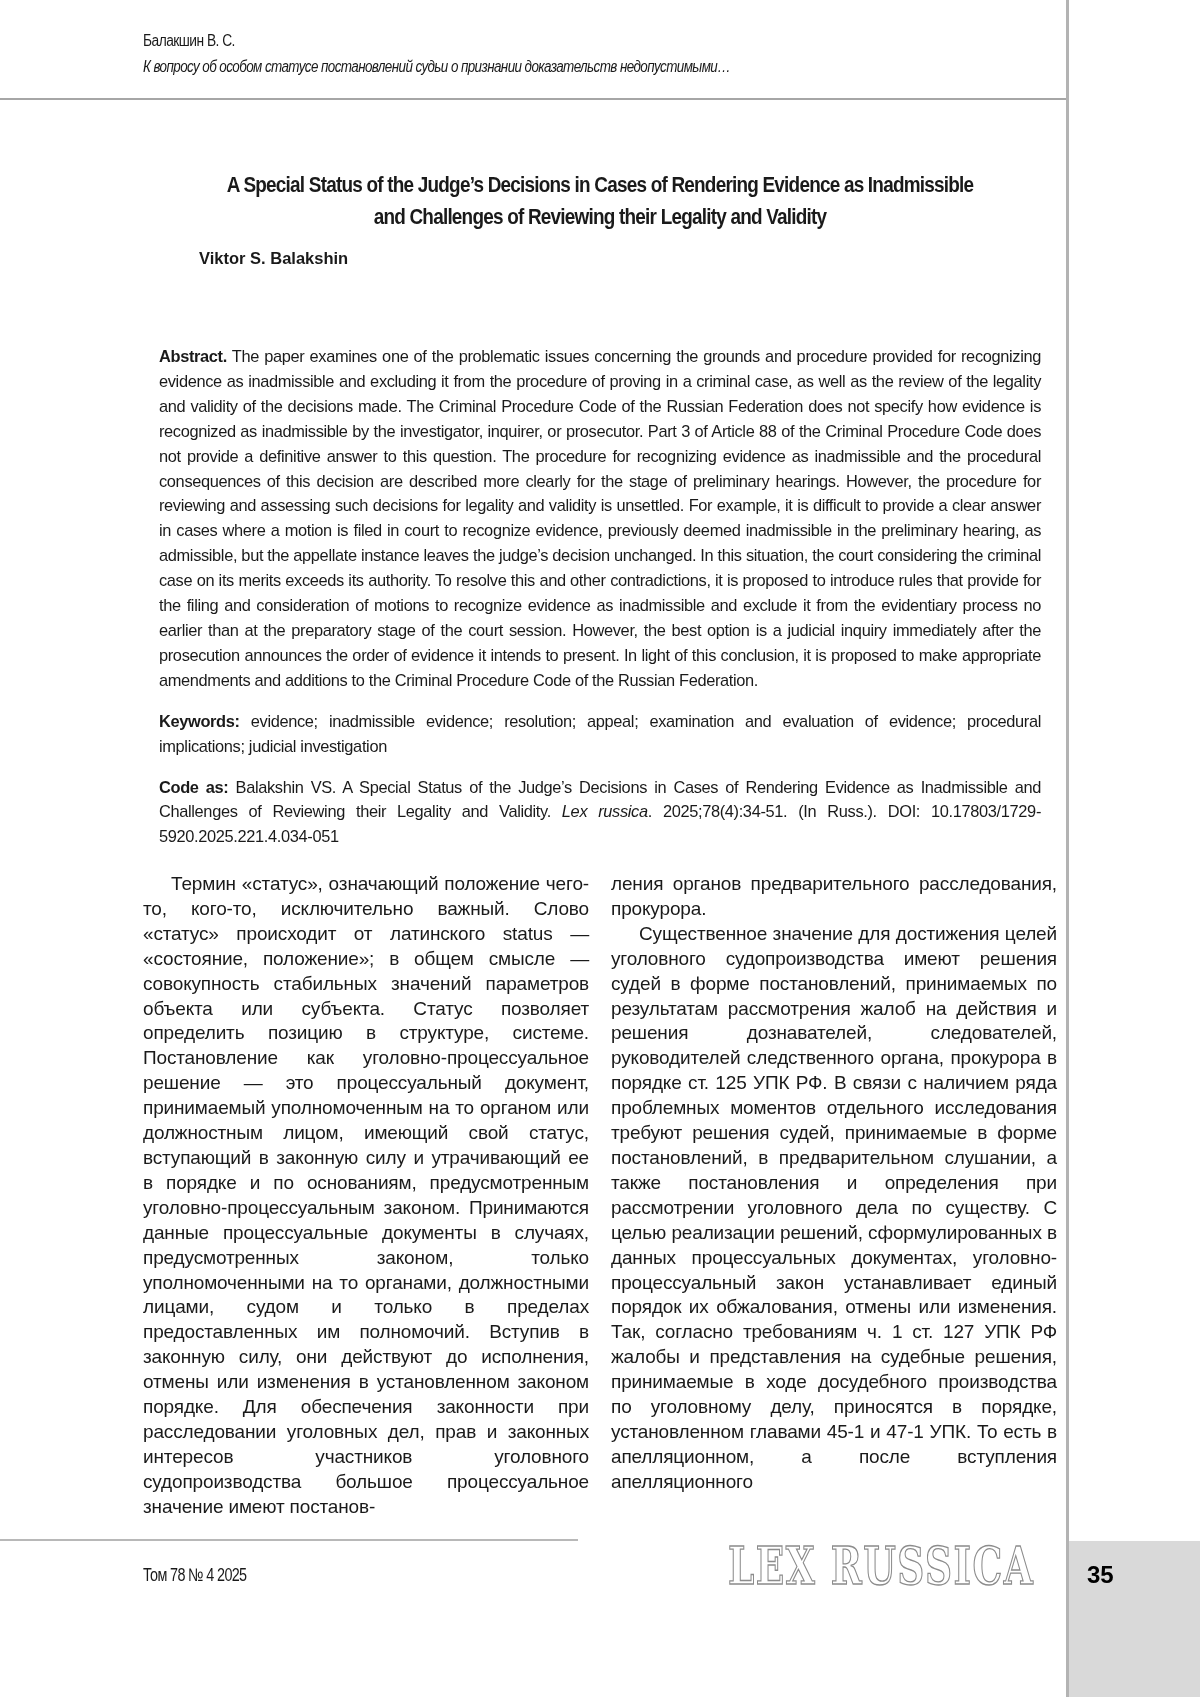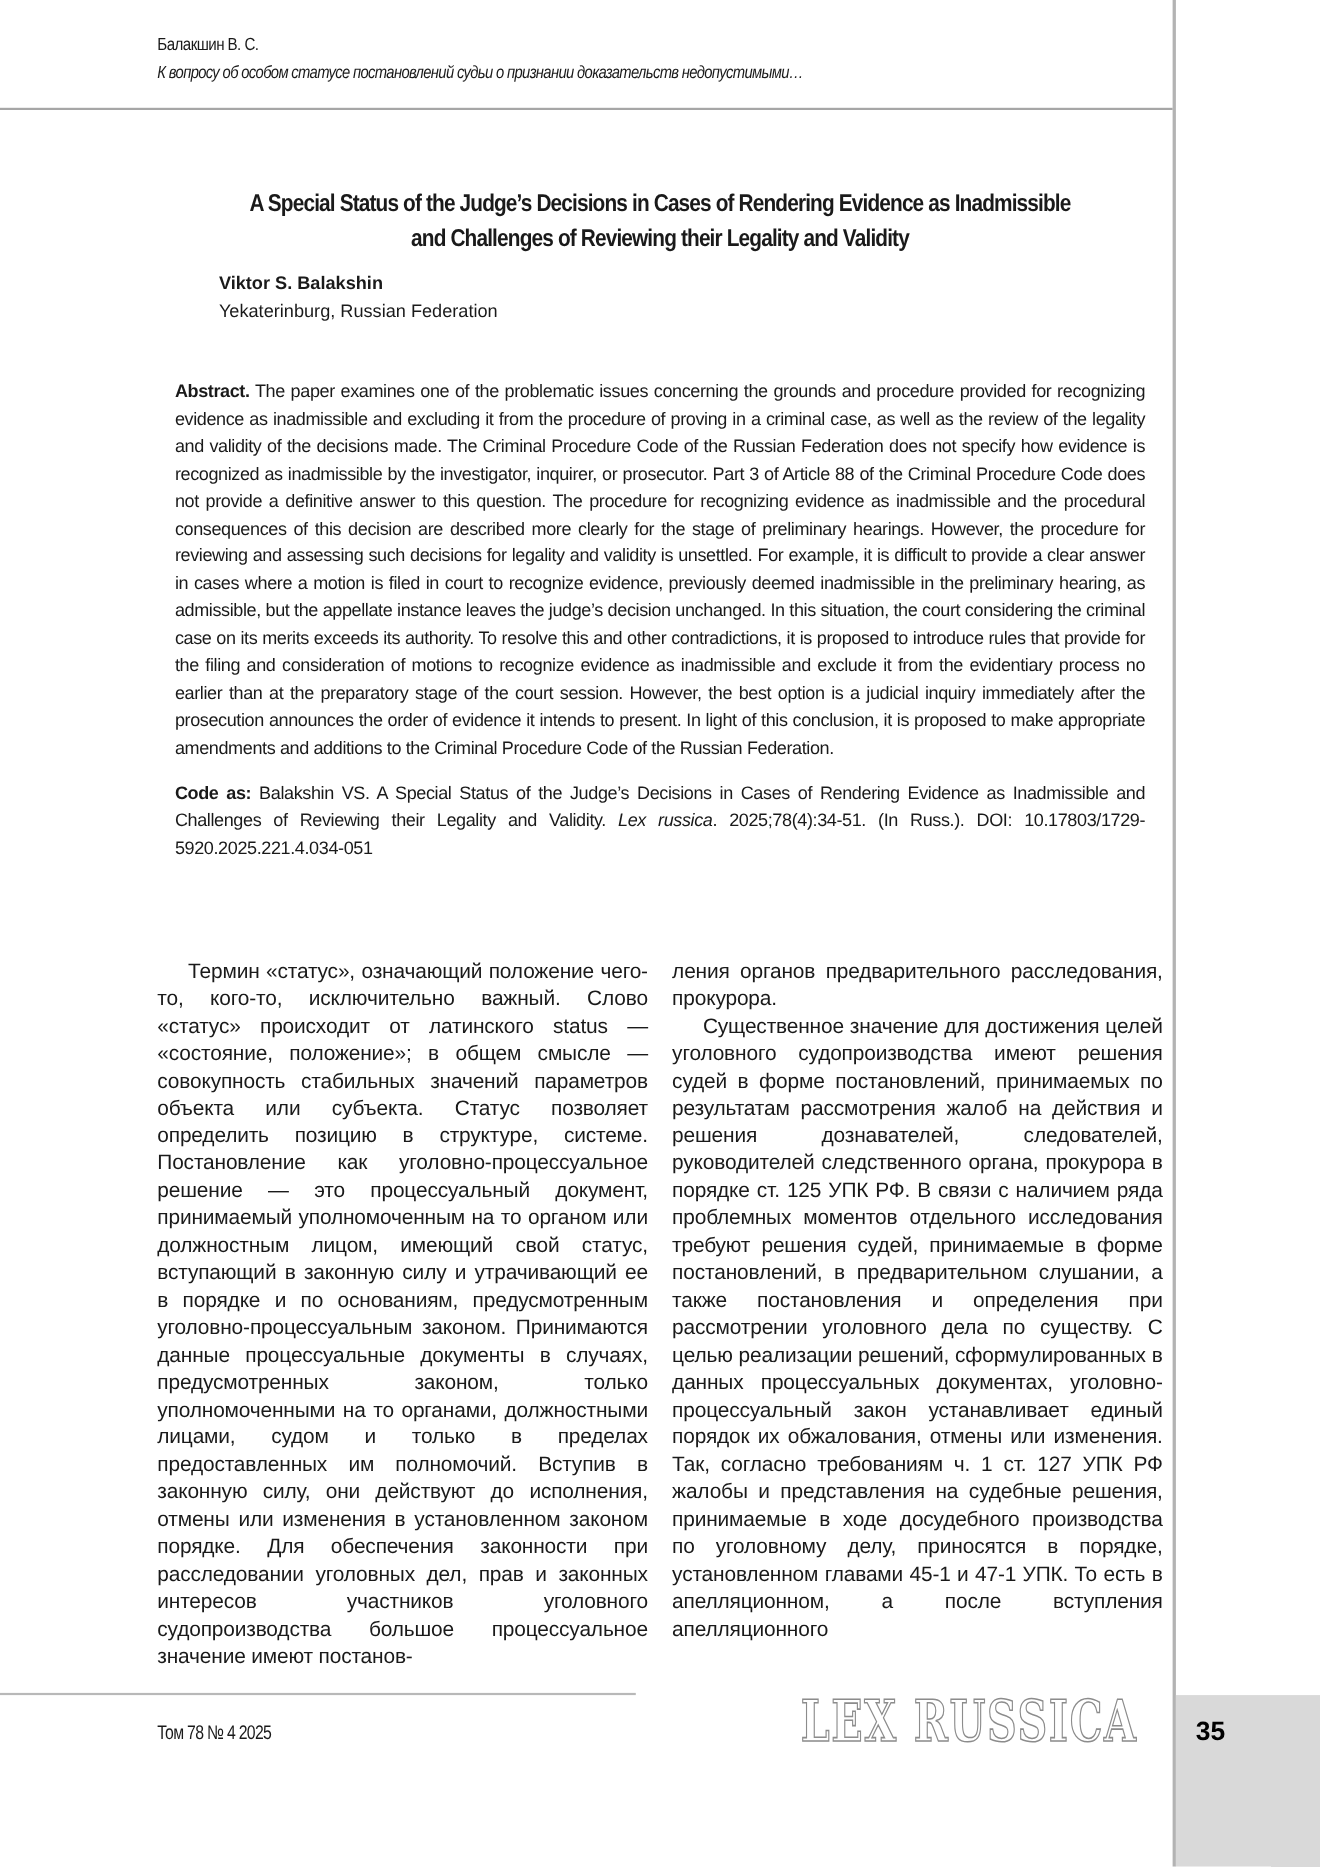--- a/index.html
+++ b/index.html
@@ -42,25 +42,25 @@
 <div class="running-author">Балакшин В. С.</div>
 <div class="running-title">К вопросу об особом статусе постановлений судьи о признании доказательств недопустимыми…</div>
 
 <div class="title">
   <span>A Special Status of the Judge’s Decisions in Cases of Rendering Evidence as Inadmissible</span>
   <span>and Challenges of Reviewing their Legality and Validity</span>
 </div>
 
 <div class="author-block">
   <div class="author-name">Viktor S. Balakshin</div>
-  <div>Yekaterinburg, Russian Federation</div>
 </div>
 
 <div class="abstract">
   <p><span class="lbl">Abstract.</span><span> The paper examines one of the problematic issues concerning the grounds and procedure provided for recognizing evidence as inadmissible and excluding it from the procedure of proving in a criminal case, as well as the review of the legality and validity of the decisions made. The Criminal Procedure Code of the Russian Federation does not specify how evidence is recognized as inadmissible by the investigator, inquirer, or prosecutor. Part 3 of Article 88 of the Criminal Procedure Code does not provide a definitive answer to this question. The procedure for recognizing evidence as inadmissible and the procedural consequences of this decision are described more clearly for the stage of preliminary hearings. However, the procedure for reviewing and assessing such decisions for legality and validity is unsettled. For example, it is difficult to provide a clear answer in cases where a motion is filed in court to recognize evidence, previously deemed inadmissible in the preliminary hearing, as admissible, but the appellate instance leaves the judge’s decision unchanged. In this situation, the court considering the criminal case on its merits exceeds its authority. To resolve this and other contradictions, it is proposed to introduce rules that provide for the filing and consideration of motions to recognize evidence as inadmissible and exclude it from the evidentiary process no earlier than at the preparatory stage of the court session. However, the best option is a judicial inquiry immediately after the prosecution announces the order of evidence it intends to present. In light of this conclusion, it is proposed to make appropriate amendments and additions to the Criminal Procedure Code of the Russian Federation.</span></p>
+  <p><span class="lbl">Keywords:</span><span> evidence; inadmissible evidence; resolution; appeal; examination and evaluation of evidence; procedural implications; judicial investigation</span></p>
   <p><span class="lbl">Code as:</span><span> Balakshin VS. A Special Status of the Judge’s Decisions in Cases of Rendering Evidence as Inadmissible and Challenges of Reviewing their Legality and Validity. </span><span class="journal-it">Lex russica</span><span>. 2025;78(4):34-51. (In Russ.). DOI: 10.17803/1729-5920.2025.221.4.034-051</span></p>
 </div>
 
 <div class="col col-left">
   <p class="indent">Термин «статус», означающий положение чего-то, кого-то, исключительно важный. Слово «статус» происходит от латинского status — «состояние, положение»; в общем смысле — совокупность стабильных значений параметров объекта или субъекта. Статус позволяет определить позицию в структуре, системе. Постановление как уголовно-процессуальное решение — это процессуальный документ, принимаемый уполномоченным на то органом или должностным лицом, имеющий свой статус, вступающий в законную силу и утрачивающий ее в порядке и по основаниям, предусмотренным уголовно-процессуальным законом. Принимаются данные процессуальные документы в случаях, предусмотренных законом, только уполномоченными на то органами, должностными лицами, судом и только в пределах предоставленных им полномочий. Вступив в законную силу, они действуют до исполнения, отмены или изменения в установленном законом порядке. Для обеспечения законности при расследовании уголовных дел, прав и законных интересов участников уголовного судопроизводства большое процессуальное значение имеют постанов-</p>
 </div>
 
 <div class="col col-right">
   <p>ления органов предварительного расследования, прокурора.</p>
   <p class="indent">Существенное значение для достижения целей уголовного судопроизводства имеют решения судей в форме постановлений, принимаемых по результатам рассмотрения жалоб на действия и решения дознавателей, следователей, руководителей следственного органа, прокурора в порядке ст. 125 УПК РФ. В связи с наличием ряда проблемных моментов отдельного исследования требуют решения судей, принимаемые в форме постановлений, в предварительном слушании, а также постановления и определения при рассмотрении уголовного дела по существу. С целью реализации решений, сформулированных в данных процессуальных документах, уголовно-процессуальный закон устанавливает единый порядок их обжалования, отмены или изменения. Так, согласно требованиям ч. 1 ст. 127 УПК РФ жалобы и представления на судебные решения, принимаемые в ходе досудебного производства по уголовному делу, приносятся в порядке, установленном главами 45-1 и 47-1 УПК. То есть в апелляционном, а после вступления апелляционного</p>

